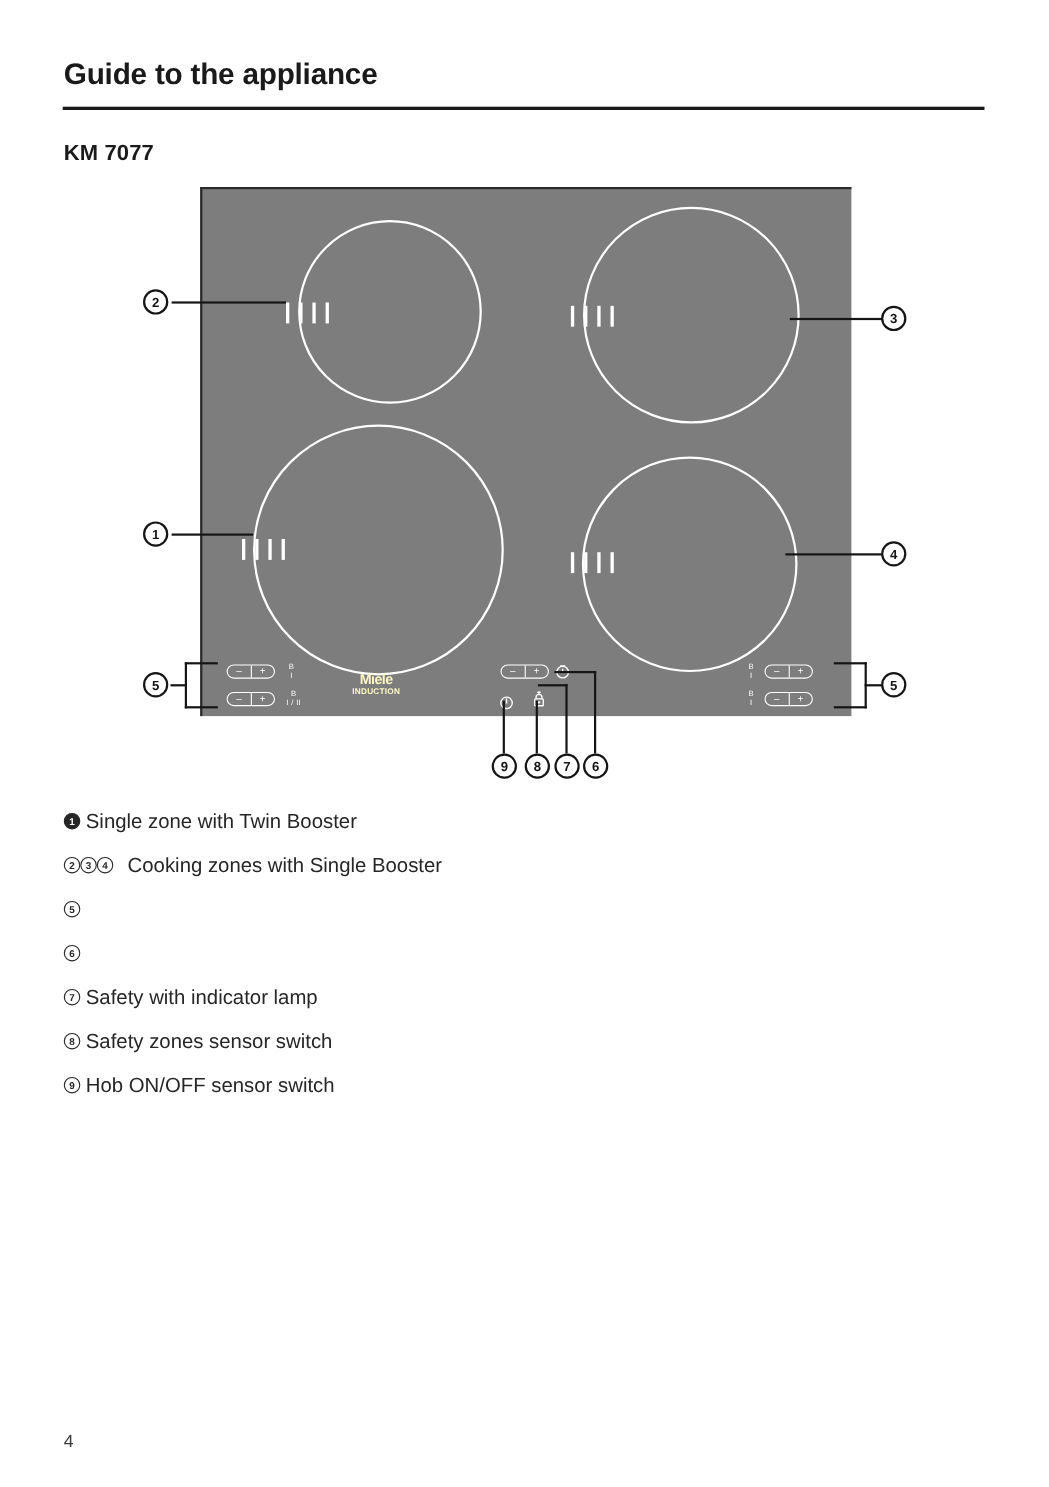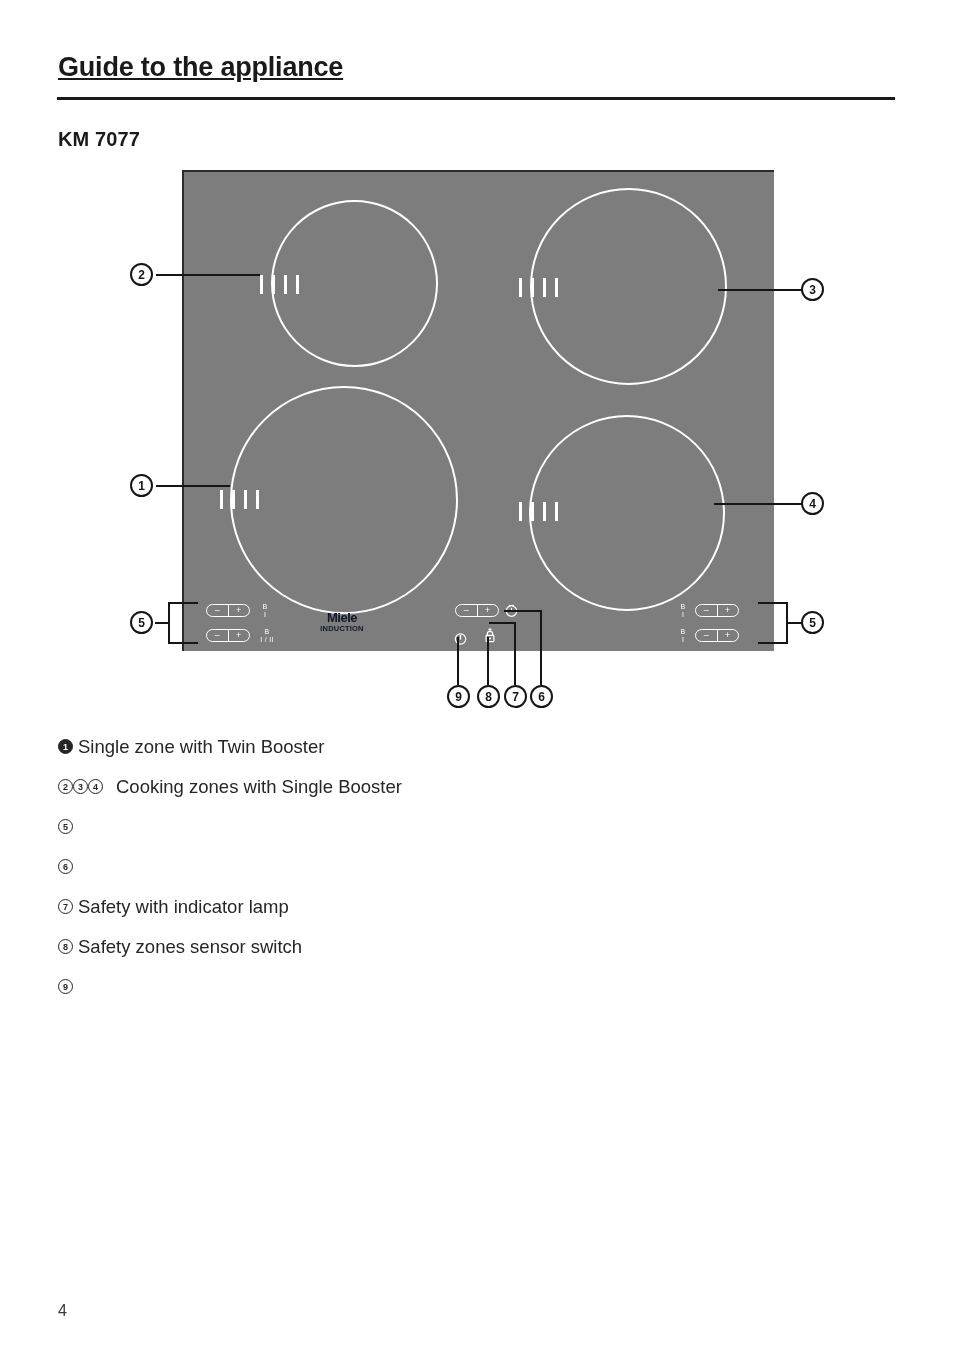--- a/index.html
+++ b/index.html
@@ -23,21 +23,20 @@
 
   
   .header-title {
     position: absolute;
     left: 58px;
     top: 52px;
     font-size: 27px;
     font-weight: bold;
     letter-spacing: -0.2px;
     color: #1a1a1a;
-    text-decoration: underline;
   }
   .header-rule {
     position: absolute;
     left: 57px;
     top: 97px;
     width: 838px;
     height: 3px;
     background: #1a1a1a;
   }
   .model-title {
@@ -129,21 +128,21 @@
     position: absolute;
     color: #ffffff;
   }
 
   .brand {
     position: absolute;
     left: 305px;
     top: 610px;
     width: 70px;
     text-align: center;
-    color: #0f172a;
+    color: #fef9c3;
   }
   .brand .brand-name {
     font-size: 13px;
     font-weight: bold;
     letter-spacing: -0.5px;
     line-height: 12px;
   }
   .brand .brand-sub {
     font-size: 7.5px;
     font-weight: bold;
@@ -422,19 +421,20 @@
       <span class="legend-marks">
         <span class="mark">8</span>
       </span>
       <span class="legend-text">Safety zones sensor switch</span>
     </div>
 
     <div class="legend-row">
       <span class="legend-marks">
         <span class="mark">9</span>
       </span>
+      <span class="legend-text">Hob ON/OFF sensor switch</span>
     </div>
 
   </div>
 
   <div class="page-number">4</div>
 
 </div>
 
 </body></html>

